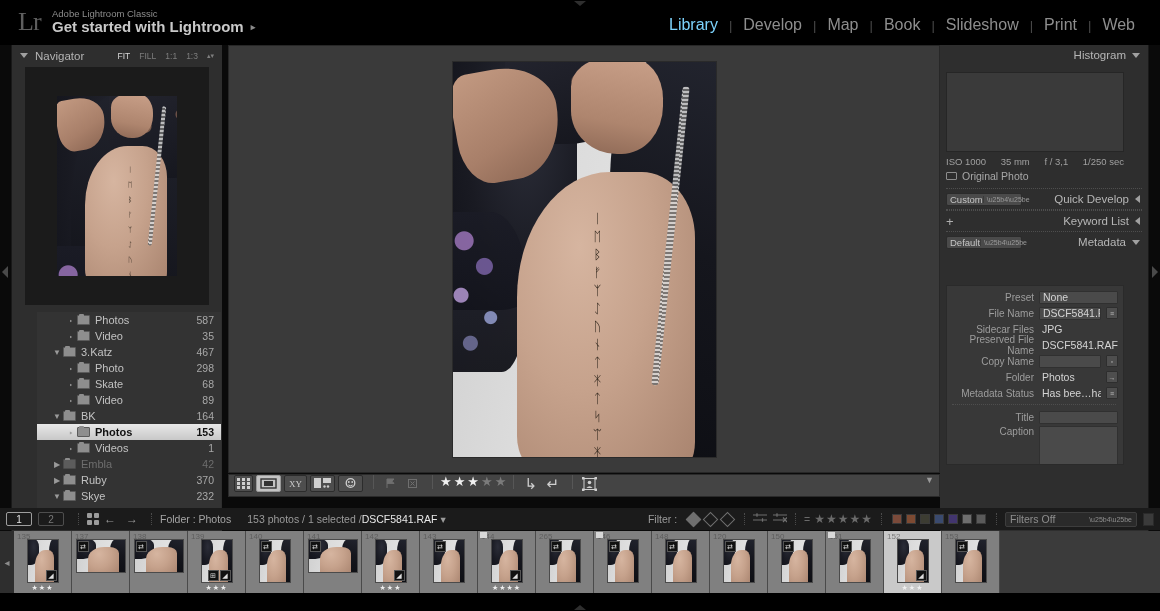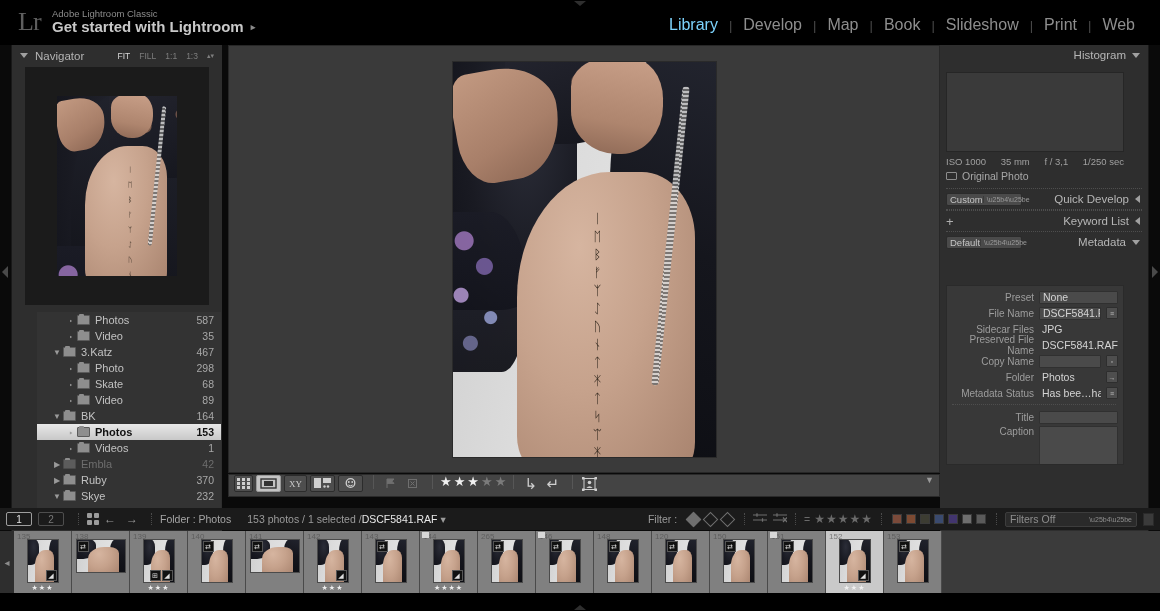--- a/index.html
+++ b/index.html
@@ -1093,62 +1093,72 @@
           <div class="thumb" style="width:32px;height:44px;">
             <div class="ph-bg"></div>
             <div class="ph-jacketL" style="left:-2px;top:-1px;width:13.44px;height:26.4px"></div>
             <div class="ph-jacketR" style="right:-2px;top:-1px;width:10.88px;height:44px"></div>
             <div class="ph-thigh" style="left:7.04px;top:9.68px;width:19.84px;height:36.08px"></div>
             <span class="badge br">◢</span>
           </div>
           <span class="cstars">★★★</span>
         </div>
         <div class="cell">
-          <span class="num">138</span>
+          <span class="num">137</span>
           <div class="thumb" style="width:50px;height:34px;">
             <div class="ph-bg"></div>
             <div class="ph-jacketL" style="left:-2px;top:-1px;width:21px;height:20.4px"></div>
             <div class="ph-jacketR" style="right:-2px;top:-1px;width:17px;height:34px"></div>
             <div class="ph-thigh" style="left:11px;top:7.48px;width:31px;height:27.88px"></div>
             <span class="badge tl">⇄</span>
           </div>
         </div>
         <div class="cell">
-          <span class="num">139</span>
-          <div class="thumb" style="width:32px;height:44px;">
-            <div class="ph-bg"></div>
-            <div class="ph-jacketL" style="left:-2px;top:-1px;width:13.44px;height:26.4px"></div>
-            <div class="ph-jacketR" style="right:-2px;top:-1px;width:10.88px;height:44px"></div>
-            <div class="ph-thigh" style="left:7.04px;top:9.68px;width:19.84px;height:36.08px"></div>
-            <span class="badge br">◢</span>
-            <span class="badge br2">⊞</span>
-          </div>
-          <span class="cstars">★★★</span>
-        </div>
-        <div class="cell">
-          <span class="num">140</span>
-          <div class="thumb" style="width:32px;height:44px;">
-            <div class="ph-bg"></div>
-            <div class="ph-jacketL" style="left:-2px;top:-1px;width:13.44px;height:26.4px"></div>
-            <div class="ph-jacketR" style="right:-2px;top:-1px;width:10.88px;height:44px"></div>
-            <div class="ph-thigh" style="left:7.04px;top:9.68px;width:19.84px;height:36.08px"></div>
-            <span class="badge tl">⇄</span>
-          </div>
-        </div>
-        <div class="cell">
-          <span class="num">141</span>
+          <span class="num">138</span>
           <div class="thumb" style="width:50px;height:34px;">
             <div class="ph-bg"></div>
             <div class="ph-jacketL" style="left:-2px;top:-1px;width:21px;height:20.4px"></div>
             <div class="ph-jacketR" style="right:-2px;top:-1px;width:17px;height:34px"></div>
             <div class="ph-thigh" style="left:11px;top:7.48px;width:31px;height:27.88px"></div>
             <span class="badge tl">⇄</span>
           </div>
         </div>
         <div class="cell">
+          <span class="num">139</span>
+          <div class="thumb" style="width:32px;height:44px;">
+            <div class="ph-bg"></div>
+            <div class="ph-jacketL" style="left:-2px;top:-1px;width:13.44px;height:26.4px"></div>
+            <div class="ph-jacketR" style="right:-2px;top:-1px;width:10.88px;height:44px"></div>
+            <div class="ph-thigh" style="left:7.04px;top:9.68px;width:19.84px;height:36.08px"></div>
+            <span class="badge br">◢</span>
+            <span class="badge br2">⊞</span>
+          </div>
+          <span class="cstars">★★★</span>
+        </div>
+        <div class="cell">
+          <span class="num">140</span>
+          <div class="thumb" style="width:32px;height:44px;">
+            <div class="ph-bg"></div>
+            <div class="ph-jacketL" style="left:-2px;top:-1px;width:13.44px;height:26.4px"></div>
+            <div class="ph-jacketR" style="right:-2px;top:-1px;width:10.88px;height:44px"></div>
+            <div class="ph-thigh" style="left:7.04px;top:9.68px;width:19.84px;height:36.08px"></div>
+            <span class="badge tl">⇄</span>
+          </div>
+        </div>
+        <div class="cell">
+          <span class="num">141</span>
+          <div class="thumb" style="width:50px;height:34px;">
+            <div class="ph-bg"></div>
+            <div class="ph-jacketL" style="left:-2px;top:-1px;width:21px;height:20.4px"></div>
+            <div class="ph-jacketR" style="right:-2px;top:-1px;width:17px;height:34px"></div>
+            <div class="ph-thigh" style="left:11px;top:7.48px;width:31px;height:27.88px"></div>
+            <span class="badge tl">⇄</span>
+          </div>
+        </div>
+        <div class="cell">
           <span class="num">142</span>
           <div class="thumb" style="width:32px;height:44px;">
             <div class="ph-bg"></div>
             <div class="ph-jacketL" style="left:-2px;top:-1px;width:13.44px;height:26.4px"></div>
             <div class="ph-jacketR" style="right:-2px;top:-1px;width:10.88px;height:44px"></div>
             <div class="ph-thigh" style="left:7.04px;top:9.68px;width:19.84px;height:36.08px"></div>
             <span class="badge br">◢</span>
           </div>
           <span class="cstars">★★★</span>
         </div>

